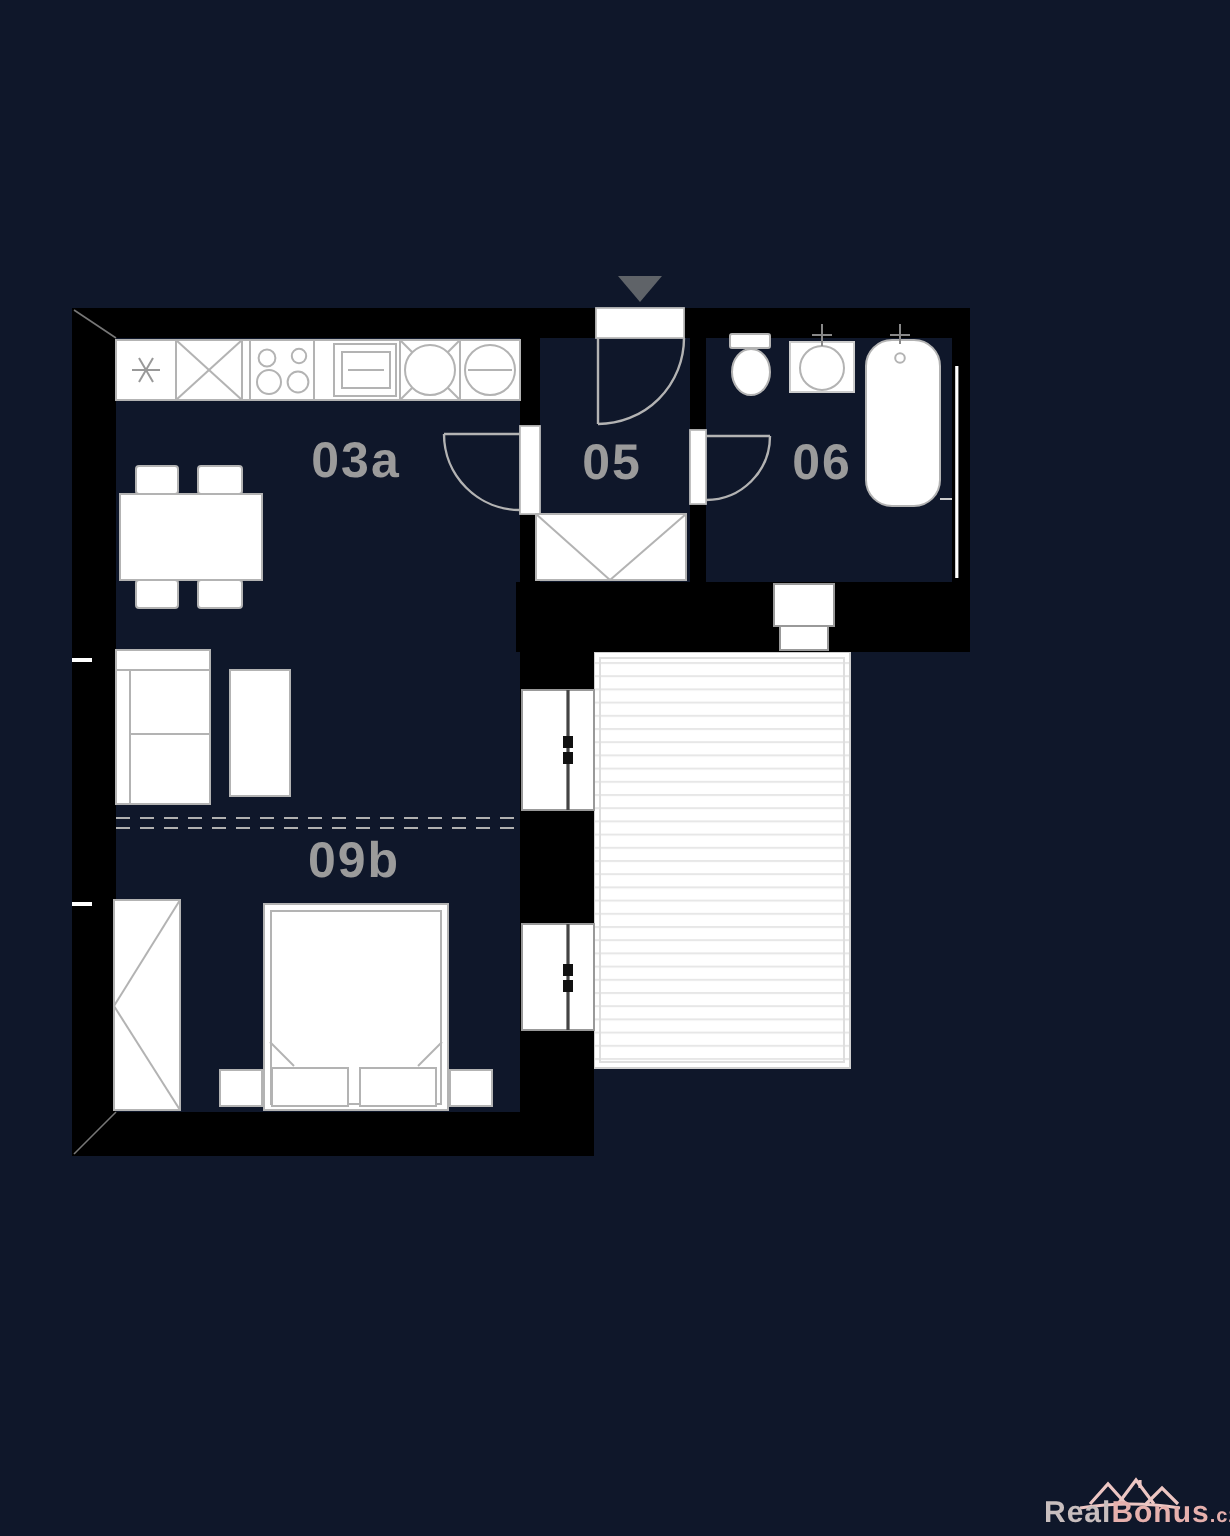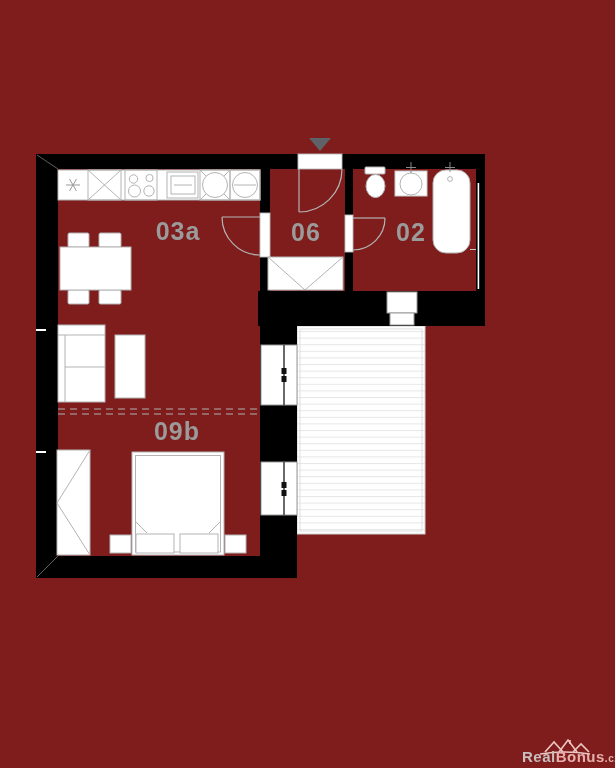--- a/index.html
+++ b/index.html
@@ -1,16 +1,16 @@
 <!DOCTYPE html>
 <html><head>
 <meta charset="utf-8">
 <style>
   html,body{margin:0;padding:0;background:#ffffff;}
-  .canvas{position:relative;width:615px;height:768px;background:#7f1d1d;overflow:hidden;
+  .canvas{position:relative;width:615px;height:768px;background:#0f172a;overflow:hidden;
           font-family:"Liberation Sans", sans-serif;}
   .canvas svg{position:absolute;left:0;top:0;}
   .room-label{position:absolute;transform:translate(-50%,-50%);color:#9b9b9b;
               font-weight:bold;font-size:25px;letter-spacing:1px;white-space:nowrap;}
   .terrace-label{font-size:23px;letter-spacing:1.5px;}
   .watermark{position:absolute;left:518px;top:732px;width:95px;height:34px;}
   .watermark .wm-text{position:absolute;left:4px;top:16px;font-weight:bold;font-size:15px;
                       letter-spacing:0.5px;white-space:nowrap;}
   .wm-primary{color:#c8bebe;margin-top:48px;}
   .wm-secondary{color:#e6b0ad;}
@@ -215,22 +215,22 @@
       <rect x="433" y="170" width="37" height="83" rx="13"></rect>
       <line x1="450" y1="162" x2="450" y2="172" stroke="#888888"></line>
       <line x1="445" y1="167.5" x2="455" y2="167.5" stroke="#888888"></line>
       <circle cx="450" cy="179" r="2.4" fill="none"></circle>
       <line x1="470" y1="249.5" x2="476" y2="249.5" stroke="#cccccc"></line>
     </g>
   </g>
 </svg>
 
 <div class="room-label" style="left:178px;top:231px">03a</div>
-<div class="room-label" style="left:306px;top:232px">06</div>
-<div class="room-label" style="left:411px;top:232px">02</div>
+<div class="room-label" style="left:306px;top:232px">05</div>
+<div class="room-label" style="left:411px;top:232px">06</div>
 <div class="room-label" style="left:177px;top:431px">09b</div>
 
 <div class="watermark">
   <svg width="95" height="34" viewBox="0 0 95 34">
     <g stroke="#edc6c3" stroke-width="1.6" fill="none">
       <path d="M 27 20 L 36 10 L 45 20"></path>
       <path d="M 41 20 L 50 8 L 59 20"></path>
       <path d="M 52 12 L 52 8"></path>
       <path d="M 55 20 L 63 12 L 71 20"></path>
       <path d="M 22 22 Q 47 18 72 22"></path>

